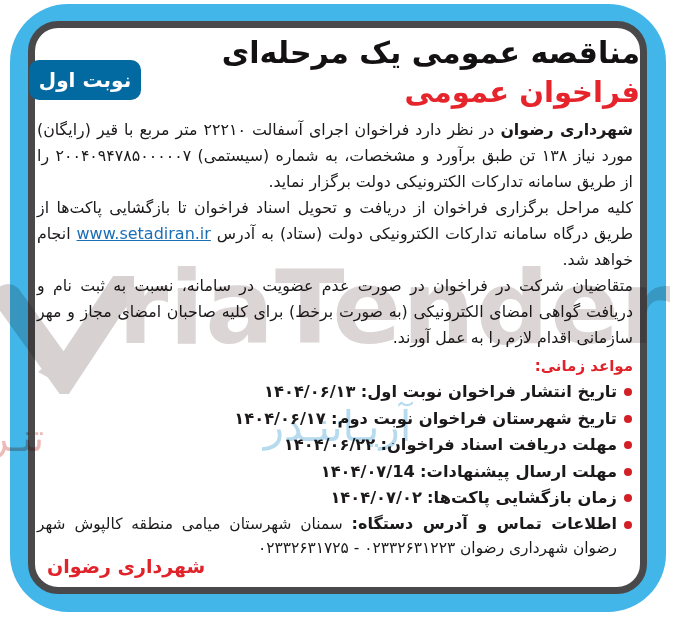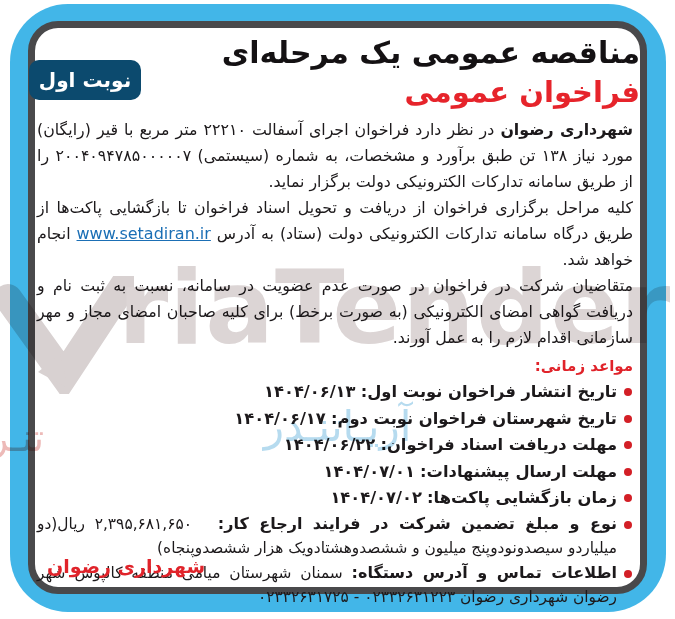--- a/index.html
+++ b/index.html
@@ -14,21 +14,21 @@
     border-radius:58px;background:#42b6e8;z-index:1;
   }
   
   .card{
     position:absolute;left:28px;top:21px;width:619px;height:573px;
     box-sizing:border-box;border:7px solid #49494b;border-radius:30px;
     background:#ffffff;z-index:2;direction:rtl;
   }
   .badge{
     position:absolute;left:-6px;top:32px;width:112px;height:40px;
-    background:#0c4a6e;border-radius:10px;
+    background:#0369a1;border-radius:10px;
     display:flex;align-items:center;justify-content:center;
     color:#ffffff;font-weight:bold;font-size:20px;z-index:3;
   }
   .header{margin-left:106px;padding-top:7px;}
   .title{
     font-size:30px;font-weight:bold;color:#141113;line-height:36px;
     letter-spacing:-0.5px;
   }
   .subtitle{
     font-size:29px;font-weight:bold;color:#e6242b;line-height:34px;margin-top:4px;
@@ -118,31 +118,26 @@
       <span class="val">۱۴۰۴/۰۶/۱۷</span>
     </div>
     <div class="item bold-item">
       <span class="dot"></span>
       <span class="lbl">مهلت دریافت اسناد فراخوان:</span>
       <span class="val">۱۴۰۴/۰۶/۲۲</span>
     </div>
     <div class="item bold-item">
       <span class="dot"></span>
       <span class="lbl">مهلت ارسال پیشنهادات:</span>
-      <span class="val">۱۴۰۴/۰۷/۰۱</span>
+      <span class="val">۱۴۰۴/۰۷/14</span>
     </div>
     <div class="item bold-item">
       <span class="dot"></span>
       <span class="lbl">زمان بازگشایی پاکت‌ها:</span>
       <span class="val">۱۴۰۴/۰۷/۰۲</span>
-    </div>
-    <div class="item mixed-item">
-      <span class="dot"></span>
-      <span class="lbl gap">نوع و مبلغ تضمین شرکت در فرایند ارجاع کار:</span>
-      <span class="val">۲,۳۹۵,۶۸۱,۶۵۰ ریال(دو میلیاردو سیصدونودوپنج میلیون و ششصدوهشتادویک هزار ششصدوپنجاه)</span>
     </div>
     <div class="item mixed-item">
       <span class="dot"></span>
       <span class="lbl">اطلاعات تماس و آدرس دستگاه:</span>
       <span class="val">سمنان شهرستان میامی منطقه کالپوش شهر رضوان شهرداری رضوان ۰۲۳۳۲۶۳۱۲۲۳ - ۰۲۳۳۲۶۳۱۷۲۵</span>
     </div>
 
   </div>
 
   <div class="signature">شهرداری رضوان</div>

